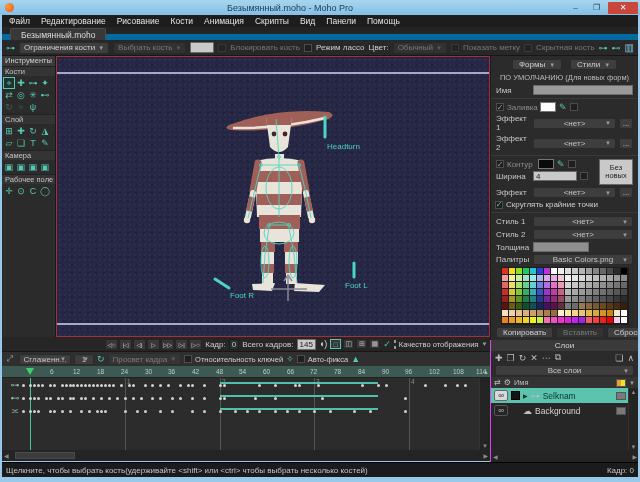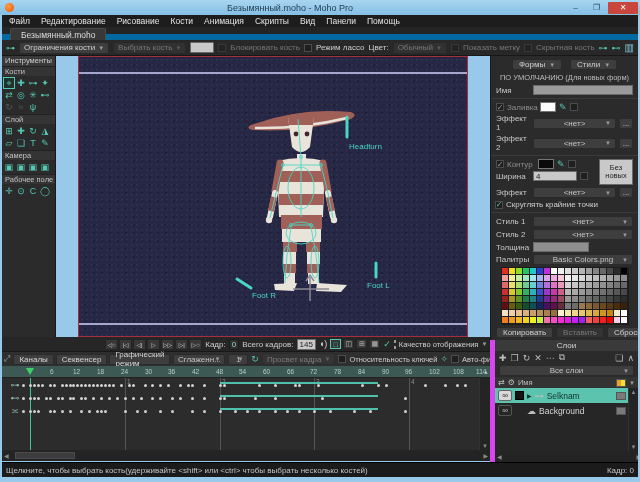--- a/index.html
+++ b/index.html
@@ -29,23 +29,23 @@
   #book-icon{margin-left:auto;color:#7fc4d8;font-size:10px;}
   
   #tools{position:absolute;left:2px;top:56px;width:54px;height:281px;background:#2b2b2b;border-right:1px solid #191919;overflow:hidden;}
   #tools-header{height:10px;background:#3a3a3a;text-align:center;font-size:7.5px;color:#cfcfcf;line-height:10px;}
   .tool-section-title{height:10px;background:#343434;border-top:1px solid #222;padding-left:3px;font-size:7.5px;color:#c4c4c4;line-height:10px;}
   .tool-grid{display:flex;flex-wrap:wrap;padding:1px 1px;}
   .tool-cell{width:12px;height:12px;display:flex;align-items:center;justify-content:center;color:#55c8b4;font-size:9px;border:1px solid transparent;}
   .tool-cell.active{border-color:#55c8b4;background:#1d332e;}
   .tool-cell.dimtool{color:#5e6e6b;opacity:.7;}
   
-  #canvas{position:absolute;left:56px;top:56px;width:390px;height:281px;background-color:#262745;border:1px solid #a52f3c;
+  #canvas{position:absolute;left:56px;top:56px;width:434px;height:281px;background-color:#262745;border:1px solid #a52f3c;
     background-image:radial-gradient(rgba(255,255,255,0.05) 1px,transparent 1px),radial-gradient(rgba(0,0,0,0.22) 1px,transparent 1px);
-    background-size:5px 5px,8px 8px;background-position:0 0,3px 4px;overflow:hidden;margin-left:22px;}
+    background-size:5px 5px,8px 8px;background-position:0 0,3px 4px;overflow:hidden;}
   .frameline{position:absolute;left:0;width:100%;height:2px;background:#b5b5de;opacity:.9;}
   .canvas-label{position:absolute;color:#49d6c4;font-size:8px;white-space:nowrap;}
   
   #stylepanel{position:absolute;left:490px;top:56px;width:148px;height:284px;background:#2b2b2b;border-left:1px solid #191919;display:flex;flex-direction:column;overflow:hidden;}
   .panel-header{height:11px;background:#3a3a3a;text-align:center;font-size:8px;color:#d6d6d6;line-height:11px;flex:none;}
   .srow{display:flex;align-items:center;gap:3px;padding:1px 5px;flex:none;}
   .srow .lbl{font-size:8px;color:#c8c8c8;width:34px;flex:none;}
   .sbtn{background:#3e3e3e;border:1px solid #2a2a2a;border-radius:2px;height:11px;display:flex;align-items:center;justify-content:center;gap:4px;padding:0 6px;color:#d0d0d0;font-size:8px;}
   .dropdown{background:#3e3e3e;border:1px solid #2a2a2a;border-radius:2px;height:11px;flex:1;display:flex;align-items:center;justify-content:center;gap:4px;color:#c4c4c4;font-size:8px;position:relative;}
   .dropdown .arr{position:absolute;right:4px;font-size:6px;color:#9a9a9a;}
@@ -81,21 +81,21 @@
   .seclabel{position:absolute;top:0;font-size:6.5px;color:#8a8a8a;}
   #playline{position:absolute;top:0;width:1px;height:72px;background:#46c79c;}
   .kdot{position:absolute;width:3px;height:3px;border-radius:50%;background:#d2d2d2;}
   .kbar{position:absolute;height:2px;background:#4fc0ac;}
   .chan-icon{position:absolute;left:3px;width:20px;text-align:center;color:#8fb5ae;font-size:9px;}
   #tl-vscroll{position:absolute;left:479px;top:378px;width:11px;height:72px;background:#242424;border-left:1px solid #333;}
   #tl-vscroll .sarr{position:absolute;bottom:1px;left:2px;font-size:6px;color:#8a8a8a;}
   .hscroll{position:absolute;height:11px;background:#242424;display:flex;align-items:center;justify-content:space-between;padding:0 2px;font-size:6px;color:#8a8a8a;}
   .hthumb{height:7px;background:#3c3c3c;border:1px solid #4a4a4a;}
   
-  #layers{position:absolute;left:490px;top:340px;width:148px;height:122px;background:#2b2b2b;border-left:5px solid #d946ef;display:flex;flex-direction:column;overflow:hidden;}
+  #layers{position:absolute;left:490px;top:340px;width:148px;height:122px;background:#2b2b2b;border-left:1px solid #d946ef;display:flex;flex-direction:column;overflow:hidden;}
   #layers-toolbar{display:flex;align-items:center;gap:4px;padding:1px 4px;height:13px;flex:none;}
   .licon{color:#bdbdbd;font-size:9px;}
   #layers-filter{margin:1px 4px;flex:none;}
   #layers-cols{display:flex;align-items:center;height:11px;background:#333;font-size:7.5px;color:#bdbdbd;padding:0 3px;gap:3px;flex:none;}
   .lrow{display:flex;align-items:center;height:15px;gap:3px;padding:0 3px;font-size:8.5px;flex:none;}
   .lrow.selected{background:#5cc4ae;color:#0d332c;}
   .visbox{width:14px;height:11px;border:1px solid #666;display:flex;align-items:center;justify-content:center;font-size:8px;color:#2a2a2a;background:#d8d8d8;border-radius:2px;flex:none;}
   .lrow:not(.selected) .visbox{background:transparent;color:#bdbdbd;border-color:#555;}
   .lcb{width:9px;height:9px;background:#141414;border:1px solid #000;flex:none;}
   .lswatch{width:10px;height:8px;background:#7a7a7a;border:1px solid #555;margin-left:auto;flex:none;}
@@ -569,25 +569,20 @@
         <span class="viewtoggle">▦</span>
       </span>
     <span class="tealicon">✓</span>
     <span class="dashedbox"></span>
     <span class="cblabel" style="font-size:7.5px;">Качество отображения</span>
     <span class="arr" style="font-size:6px;color:#9a9a9a;">▼</span>
   </div>
 
   <div id="tlheader">
     <span id="expand-icon">⤢</span>
-    <span id="tl-tabs" style="display:flex;gap:2px;">
-        <span class="tl-tab">Каналы</span>
-        <span class="tl-tab">Секвенсер</span>
-        <span class="tl-tab">Графический режим</span>
-      </span>
     <span class="dropdown" style="flex:none;width:52px;">
         <span>Сглаженн...</span>
         <span class="arr">▼</span>
       </span>
     <span class="dropdown" style="flex:none;width:20px;">
         <span>1</span>
         <span class="arr">▼</span>
       </span>
     <span class="tealicon">↻</span>
     <span class="tbtn dim">

